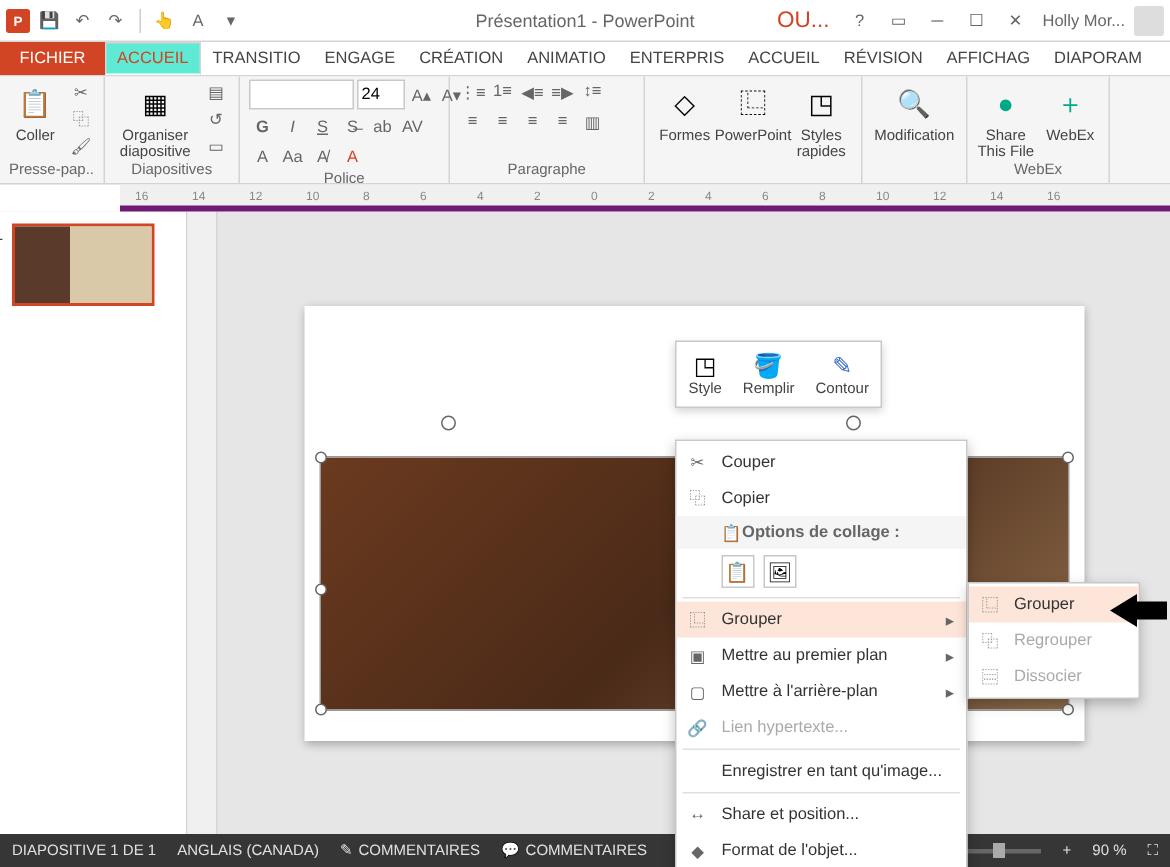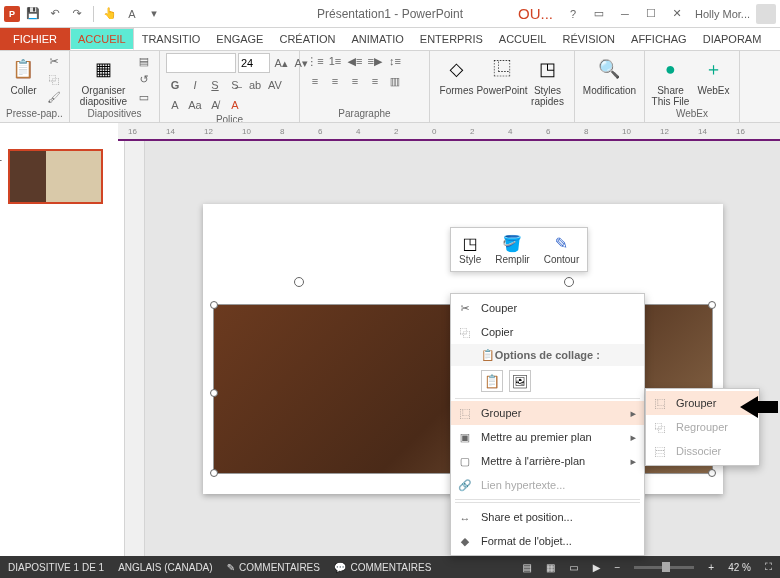--- a/index.html
+++ b/index.html
@@ -32,21 +32,21 @@
   .big-btn { display:flex; flex-direction:column; align-items:center; width:42px; padding-top:2px; cursor:pointer;}
   .big-btn .ic { width:28px; height:28px; display:flex; align-items:center; justify-content:center; font-size:18px;}
   .big-btn .lbl { font-size:10px; color:#444; text-align:center; line-height:11px; margin-top:2px;}
   .col { display:flex; flex-direction:column; gap:2px;}
   .sm { width:18px; height:16px; display:flex; align-items:center; justify-content:center; color:#666; cursor:pointer; font-size:11px;}
   .font-row { display:flex; gap:2px; align-items:center;}
   .font-sel { border:1px solid #c8c8c8; height:20px; width:70px; font-size:11px; padding:0 2px; background:#fff;}
   .size-sel { border:1px solid #c8c8c8; height:20px; width:32px; font-size:11px; padding:0 2px; background:#fff;}
   
   
-  .ruler-h { height:18px; background:#f0f0f0; border-bottom:2px solid #701a75; position:relative; margin-left:118px; font-size:8px; color:#888; display:flex; align-items:center; overflow:hidden;}
+  .ruler-h { height:18px; background:#f0f0f0; border-bottom:4px solid #701a75; position:relative; margin-left:80px; font-size:8px; color:#888; display:flex; align-items:center; overflow:hidden;}
   .ruler-h span { position:absolute;}
   
   
   .main { display:flex; height: calc(578px - 28px - 23px - 72px - 18px - 22px); background:#e6e6e6;}
   .thumbs { width:125px; background:#fff; border-right:1px solid #d4d4d4; padding:8px;}
   .thumb { border:2px solid #d14424; width:95px; height:55px; background:#fff; position:relative; cursor:pointer;}
   .thumb-num { position:absolute; left:-14px; top:0; font-size:11px; color:#444;}
   .thumb-content { width:100%; height:100%; background:linear-gradient(90deg,#5a3a2a 0%,#5a3a2a 40%,#d9c9a9 40%,#d9c9a9 100%); }
   
   .ruler-v { width:20px; background:#f0f0f0; border-right:1px solid #d4d4d4;}
@@ -346,20 +346,23 @@
   <div class="ctx-item">
     <span class="ic">▢</span>
     <span>Mettre à l'arrière-plan</span>
     <span class="arrow">▸</span>
   </div>
   <div class="ctx-item disabled">
     <span class="ic">🔗</span>
     <span>Lien hypertexte...</span>
   </div>
   <div class="ctx-sep"></div>
+  <div class="ctx-item">
+    <span>Enregistrer en tant qu'image...</span>
+  </div>
   <div class="ctx-sep"></div>
   <div class="ctx-item">
     <span class="ic">↔</span>
     <span>Share et position...</span>
   </div>
   <div class="ctx-item">
     <span class="ic">◆</span>
     <span>Format de l'objet...</span>
   </div>
 </div>
@@ -393,15 +396,15 @@
   <span class="status-sep"></span>
   <span class="btn">▤</span>
   <span class="btn">▦</span>
   <span class="btn">▭</span>
   <span class="btn">▶</span>
   <span class="btn">−</span>
   <div class="zoom-slider">
       <div class="zoom-thumb"></div>
     </div>
   <span class="btn">+</span>
-  <span>42 %</span>
+  <span>90 %</span>
   <span class="btn">⛶</span>
 </div>
 
 </body></html>

